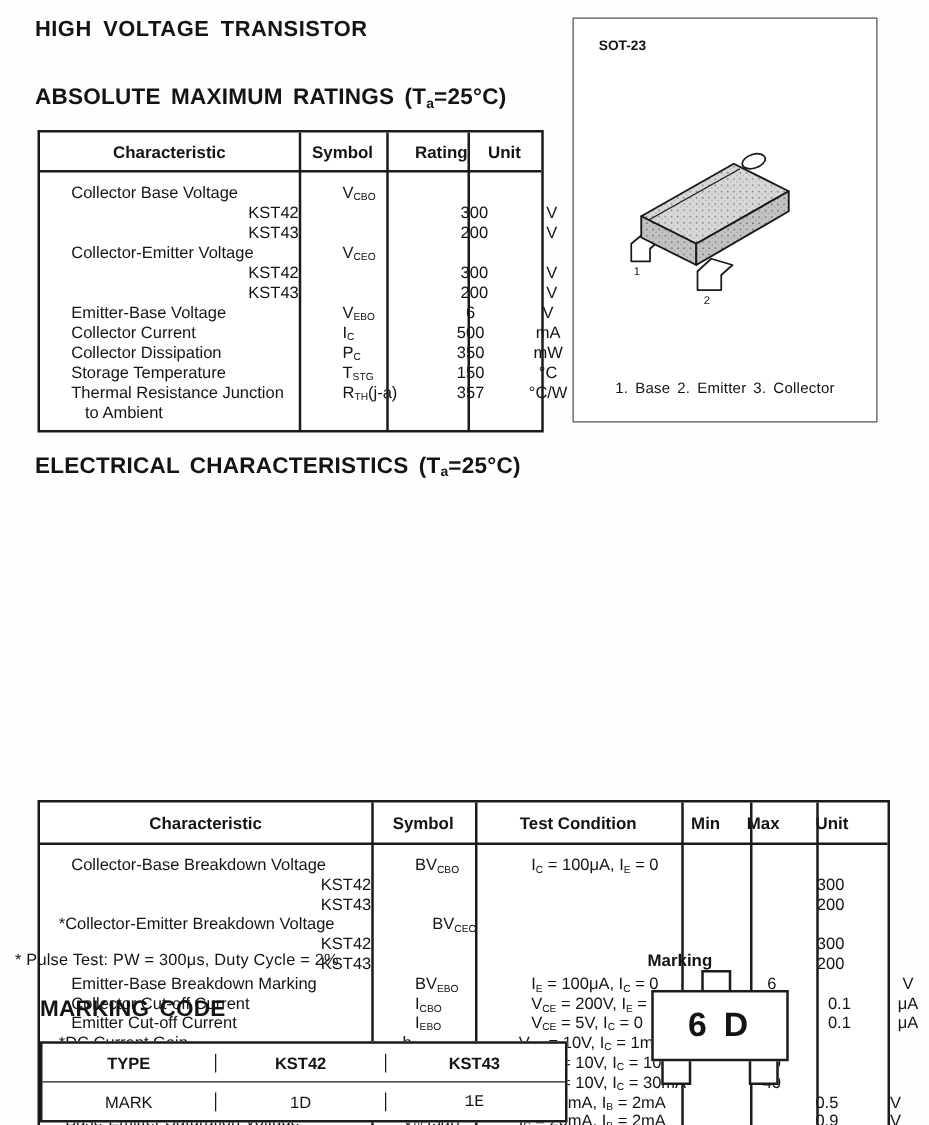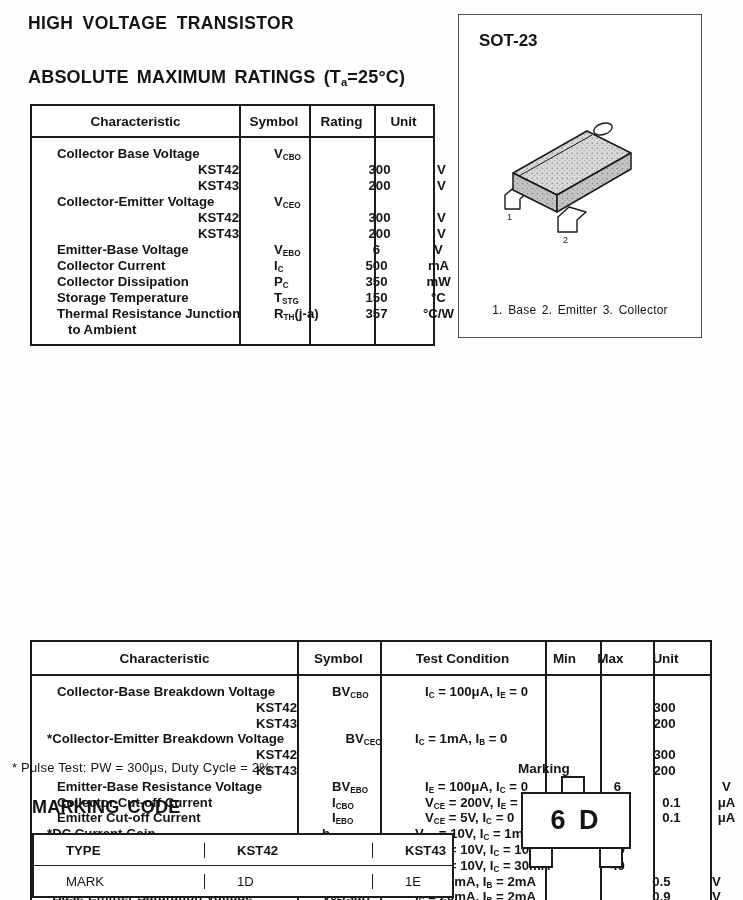--- a/index.html
+++ b/index.html
@@ -12,51 +12,51 @@
 
   
   .doc-title{font-size:17.5px;font-weight:bold;letter-spacing:0.4px;word-spacing:4px;}
   .sec-head{font-size:18px;font-weight:bold;letter-spacing:0.2px;word-spacing:3px;}
 
   
   .dtable{border:2px solid #1b1b1b;position:relative;background:#fff;}
   .dt-head{display:flex;font-weight:bold;border-bottom:2px solid #1b1b1b;align-items:center;}
   .dt-head .hc{text-align:center;font-size:13.5px;flex-shrink:0;}
   .dt-body{padding-top:8px;padding-bottom:6px;}
-  .t-row{display:flex;white-space:nowrap;font-size:13.2px;font-weight:bold;}
+  .t-row{display:flex;white-space:nowrap;font-size:13.2px;}
   .cell{flex-shrink:0;overflow:visible;}
   .cc{padding-left:25px;}
   .cc.star{padding-left:15px;}
   .cc.rind{text-align:right;padding-left:0;}
   .cc.ind2{padding-left:36px;}
   .cs{padding-left:10px;}
   .ct{padding-left:10px;}
   .cn{text-align:center;}
   .vline{position:absolute;top:0;bottom:0;width:1.5px;background:#1b1b1b;}
 
   .amr .dt-head{height:30px;}
   .amr .t-row{height:16px;line-height:16px;}
   .amr .cc.rind{padding-right:28px;}
   .ec .dt-head{height:32px;}
   .ec .t-row{height:15.8px;line-height:15.8px;}
   .ec .cc.rind{padding-right:72px;}
 
   
   .pkg-box{border:1.5px solid #555;background:#fff;}
-  .pkg-label{position:absolute;left:20px;top:16px;font-size:17px;font-weight:bold;}
+  .pkg-label{position:absolute;left:20px;top:16px;font-size:11px;font-weight:bold;}
   .pkg-legend{position:absolute;left:0;right:0;bottom:20px;text-align:center;font-size:12px;letter-spacing:0.2px;word-spacing:2px;}
 
   
   .footnote{font-size:13px;letter-spacing:0.2px;}
 
   
   .mk-table{border:2px solid #1b1b1b;background:#fff;}
   .mk-row{display:flex;height:30px;align-items:center;}
   .mk-row.hd{font-weight:bold;border-bottom:1.5px solid #1b1b1b;}
-  .mk-cell{text-align:left;font-size:13.2px;flex-shrink:0;padding-left:32px;}
+  .mk-cell{text-align:center;font-size:13.2px;flex-shrink:0;}
   .mk-cell.b1{border-left:1.5px solid #1b1b1b;}
 
   
   .mark-label{font-size:13.5px;font-weight:bold;}
   .mk-pin{position:absolute;background:#fff;border:2px solid #1b1b1b;z-index:1;}
   .mk-bodyrect{position:absolute;background:#fff;border:2.5px solid #1b1b1b;z-index:2;
     display:flex;align-items:center;justify-content:center;
     font-weight:bold;font-size:27px;letter-spacing:3px;}
 </style>
 </head>
@@ -96,21 +96,21 @@
     </svg>
     <div class="pkg-legend">1. Base 2. Emitter 3. Collector</div>
   </div>
 
   <div class="abs sec-head" style="left:28px;top:67px;">ABSOLUTE MAXIMUM RATINGS (T<sub>a</sub>=25°C)</div>
 
   <div class="abs dtable amr" style="left:30px;top:104px;width:401px;" id="amr-table">
       <div class="dt-head">
         <div class="hc" style="width: 207px;">Characteristic</div>
         <div class="hc" style="width: 70px;">Symbol</div>
-        <div class="hc" style="width: 65px;">Rating</div>
+        <div class="hc" style="width: 65px; text-align: right;">Rating</div>
         <div class="hc" style="width: 59px;">Unit</div>
       </div>
       <div class="dt-body">
         <div class="t-row">
           <div class="cell cc" style="width: 207px;">Collector Base Voltage</div>
           <div class="cell cs" style="width: 70px;">V<sub>CBO</sub></div>
           <div class="cell cn" style="width: 65px;"></div>
           <div class="cell cn" style="width: 59px;"></div>
         </div>
         <div class="t-row">
@@ -178,20 +178,21 @@
           <div class="cell cs" style="width: 70px;"></div>
           <div class="cell cn" style="width: 65px;"></div>
           <div class="cell cn" style="width: 59px;"></div>
         </div>
       </div>
       <div class="vline" style="left: 207px;"></div>
       <div class="vline" style="left: 277px;"></div>
       <div class="vline" style="left: 342px;"></div>
     </div>
 
+  <div class="abs sec-head" style="left:28px;top:362px;">ELECTRICAL CHARACTERISTICS (T<sub>a</sub>=25°C)</div>
 
   <div class="abs dtable ec" style="left:30px;top:398px;width:678px;" id="ec-table">
       <div class="dt-head">
         <div class="hc" style="width: 265px;">Characteristic</div>
         <div class="hc" style="width: 83px;">Symbol</div>
         <div class="hc" style="width: 165px;">Test Condition</div>
         <div class="hc" style="width: 39px;">Min</div>
         <div class="hc" style="width: 53px;">Max</div>
         <div class="hc" style="width: 57px;">Unit</div>
       </div>
@@ -214,41 +215,40 @@
         <div class="t-row">
           <div class="cell cc rind" style="width: 265px;">KST43</div>
           <div class="cell cs" style="width: 83px;"></div>
           <div class="cell ct" style="width: 165px;"></div>
           <div class="cell cn" style="width: 55px;">200</div>
           <div class="cell cn" style="width: 53px;"></div>
         </div>
         <div class="t-row">
           <div class="cell cc star" style="width: 265px;">*Collector-Emitter Breakdown Voltage</div>
           <div class="cell cs" style="width: 83px; text-align: center;">BV<sub>CEO</sub></div>
-          <div class="cell ct" style="width: 165px;">I<sub>C</sub> = 1mA, I<sub>B</sub> = 0</div>
           <div class="cell cn" style="width: 55px;"></div>
           <div class="cell cn" style="width: 53px;"></div>
           <div class="cell cn" style="width: 57px;"></div>
         </div>
         <div class="t-row">
           <div class="cell cc rind" style="width: 265px;">KST42</div>
           <div class="cell cs" style="width: 83px;"></div>
           <div class="cell ct" style="width: 165px;"></div>
           <div class="cell cn" style="width: 55px;">300</div>
           <div class="cell cn" style="width: 53px;"></div>
         </div>
         <div class="t-row">
           <div class="cell cc rind" style="width: 265px;">KST43</div>
           <div class="cell cs" style="width: 83px;"></div>
           <div class="cell ct" style="width: 165px;"></div>
           <div class="cell cn" style="width: 55px;">200</div>
           <div class="cell cn" style="width: 53px;"></div>
         </div>
         <div class="t-row">
-          <div class="cell cc" style="width: 265px;">Emitter-Base Resistance Voltage</div>
+          <div class="cell cc" style="width: 265px;">Emitter-Base Breakdown Marking</div>
           <div class="cell cs" style="width: 83px;">BV<sub>EBO</sub></div>
           <div class="cell ct" style="width: 165px;">I<sub>E</sub> = 100μA, I<sub>C</sub> = 0</div>
           <div class="cell cn" style="width: 55px;">6</div>
           <div class="cell cn" style="width: 53px;"></div>
           <div class="cell cn" style="width: 57px;">V</div>
         </div>
         <div class="t-row">
           <div class="cell cc" style="width: 265px;">Collector Cut-off Current</div>
           <div class="cell cs" style="width: 83px;">I<sub>CBO</sub></div>
           <div class="cell ct" style="width: 165px;">V<sub>CE</sub> = 200V, I<sub>E</sub> = 0</div>
@@ -318,21 +318,21 @@
 
   <div class="abs mk-table" style="left:32px;top:833px;width:418px;" id="mk-table">
       <div class="mk-row hd">
         <div class="mk-cell" style="width: 138px;">TYPE</div>
         <div class="mk-cell b1" style="width: 135px;">KST42</div>
         <div class="mk-cell b1" style="width: 141px;">KST43</div>
       </div>
       <div class="mk-row">
         <div class="mk-cell" style="width: 138px;">MARK</div>
         <div class="mk-cell b1" style="width: 135px;">1D</div>
-        <div class="mk-cell b1" style="width: 141px;">1E</div>
+        <div class="mk-cell b1" style="width: 141px; font-family: Liberation Mono, monospace;">1E</div>
       </div>
     </div>
 
   <div class="abs mark-label" style="left:518px;top:761px;">Marking</div>
   <div class="abs mk-pin" style="left:561px;top:776px;width:20px;height:17px;"></div>
   <div class="abs mk-pin" style="left:529px;top:845px;width:20px;height:19px;"></div>
   <div class="abs mk-pin" style="left:599px;top:845px;width:20px;height:19px;"></div>
   <div class="abs mk-bodyrect" style="left:521px;top:792px;width:106px;height:53px;">
     <span>6 D</span>
   </div>

